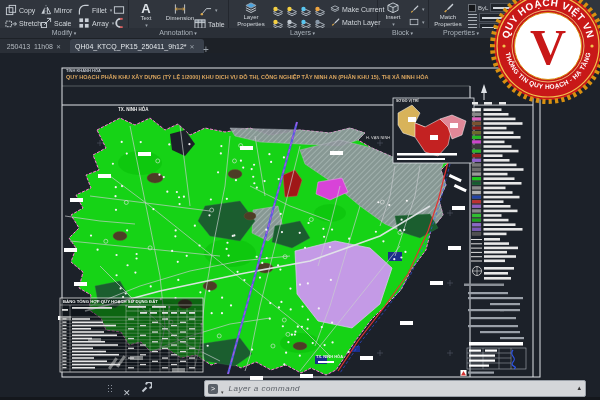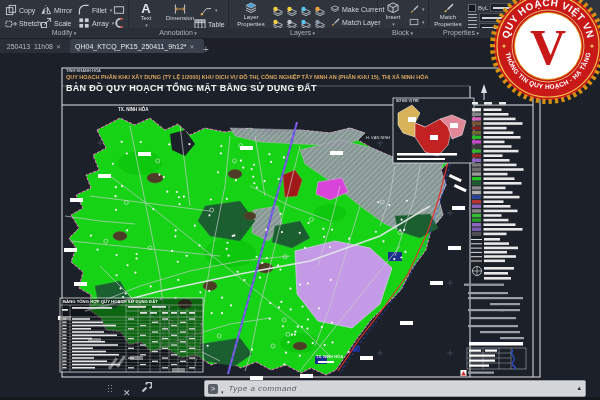--- a/index.html
+++ b/index.html
@@ -886,38 +886,37 @@
           <rect x="62.5" y="313.95" width="4" height="1.4" fill="#cfcfcf"></rect>
           <rect x="72" y="313.95" width="23" height="1.6" fill="#e6e6e6"></rect>
           <rect x="128" y="314.15" width="6" height="1.3" fill="#d8d8d8"></rect>
           <rect x="162" y="314.15" width="6" height="1.3" fill="#d8d8d8"></rect>
           <rect x="189" y="314.15" width="6" height="1.3" fill="#d8d8d8"></rect>
         </g>
     </svg>
 
     <div class="ov t50" style="left:66px;top:15px;font-size:8px;font-weight:bold;color:#c2c6cc">TỈNH KHÁNH HÒA</div>
     <div class="ov t50" style="left:66px;top:21px;font-size:11px;font-weight:bold;color:#d9a55f;width:940px">QUY HOẠCH PHÂN KHU XÂY DỰNG (TỶ LỆ 1/2000) KHU DỊCH VỤ ĐÔ THỊ, CÔNG NGHIỆP TÂY NINH AN (PHÂN KHU 15), THỊ XÃ NINH HÒA</div>
-    <div class="ov" style="left:66px;top:30px;font-size:9px;font-weight:bold;color:#f4f4f4;letter-spacing:.3px">BẢN ĐỒ QUY HOẠCH TỔNG MẶT BẰNG SỬ DỤNG ĐẤT</div>
     <div class="ov t50" style="left:396px;top:46px;font-size:7px;font-weight:bold;color:#e0e0e0">SƠ ĐỒ VỊ TRÍ</div>
     <div class="ov t50" style="left:118px;top:54px;font-size:9px;font-weight:bold;color:#ececec">TX. NINH HÒA</div>
     <div class="ov t50" style="left:366px;top:82px;font-size:8px;color:#dddddd">H. VẠN NINH</div>
     <div class="ov t50" style="left:316px;top:301px;font-size:8px;font-weight:bold;color:#ececec">TX. NINH HÒA</div>
     <div class="ov" style="left:318px;top:308px;width:16px;height:2px;background:#fff"></div>
     <div class="ov t50" style="left:63px;top:246px;font-size:8.5px;font-weight:bold;color:#f2f2f2">BẢNG TỔNG HỢP QUY HOẠCH SỬ DỤNG ĐẤT</div>
 
     <div class="grip" style="left:107px;top:331px"></div>
     <div class="ov closex" style="left:123px;top:329px"></div>
     <svg class="ov" style="left:140px;top:329px" width="12" height="12">
       <path d="M2.5,9.5 L6.5,5.5" stroke="#c3c9d1" stroke-width="2" fill="none"></path>
       <path d="M6,2.5 a3,3 0 1 1 3.5,3.5" stroke="#c3c9d1" stroke-width="1.8" fill="none"></path>
     </svg>
     <div class="cmdbar" style="left:204px;top:327px;width:380px">
       <span class="cmdicon"></span>
       <span class="cmddd"></span>
-      <span class="cmdtext">Type a command</span>
+      <span class="cmdtext">Layer a command</span>
       <span class="cmdup"></span>
     </div>
     <div class="ov" style="left:0;top:344px;width:600px;height:3px;background:#14171c"></div>
   </div>
 
   <svg class="stamp" viewBox="0 0 118 118">
     <circle cx="59" cy="59" r="54" fill="var(--stamp-red)"></circle>
     <circle cx="59" cy="59" r="55.5" fill="none" stroke="var(--stamp-gold)" stroke-width="5" stroke-dasharray="3.2 3.2"></circle>
     <circle cx="59" cy="59" r="51" fill="none" stroke="#f2c14e" stroke-width="1.2"></circle>
     <circle cx="59" cy="59" r="36" fill="none" stroke="#f6d98a" stroke-width="0.8"></circle>

